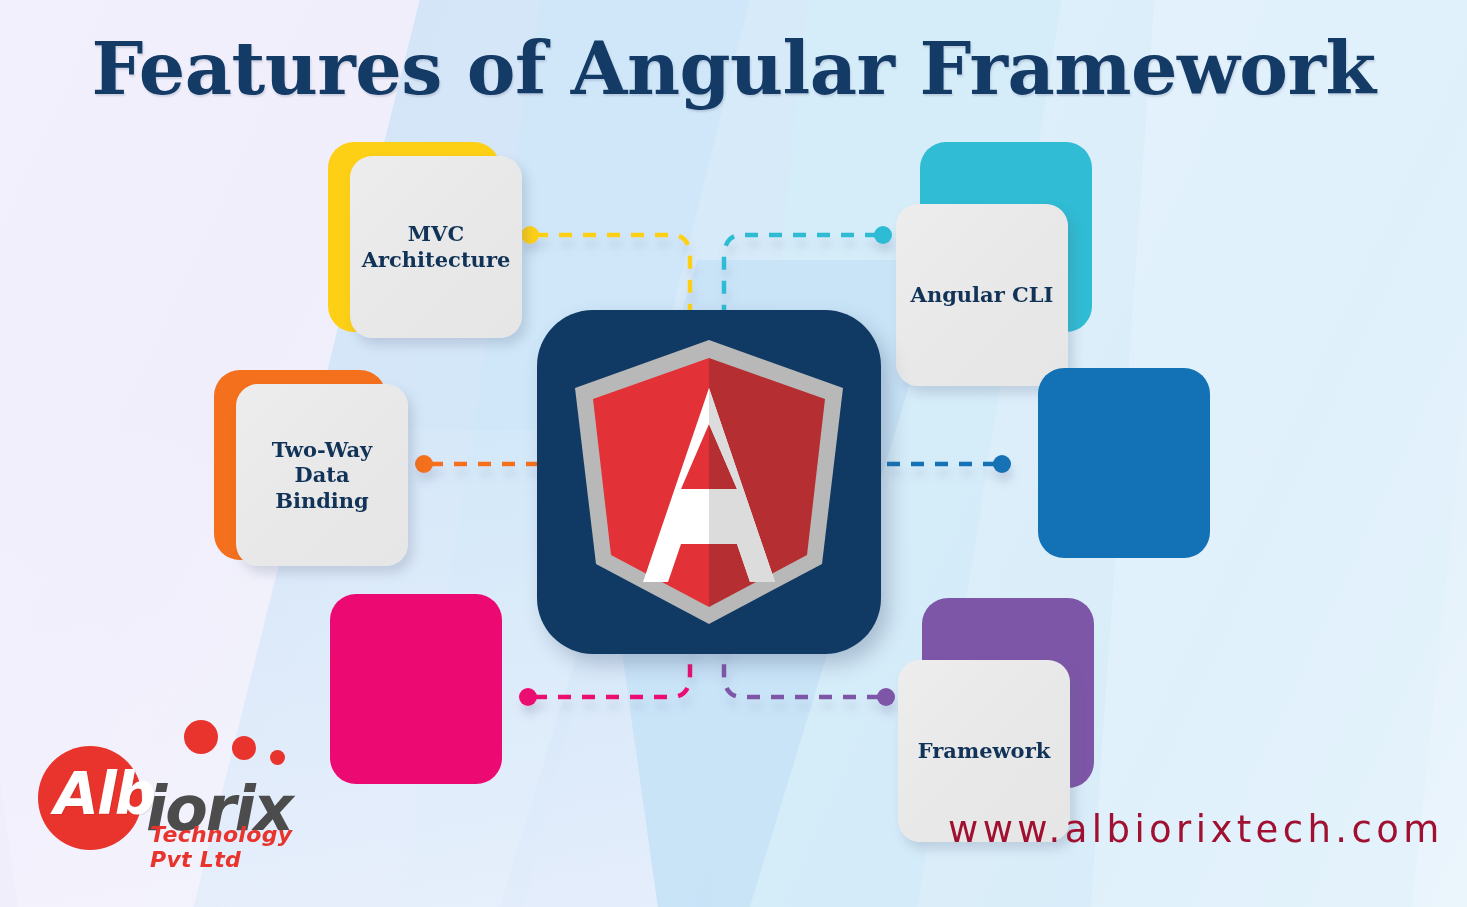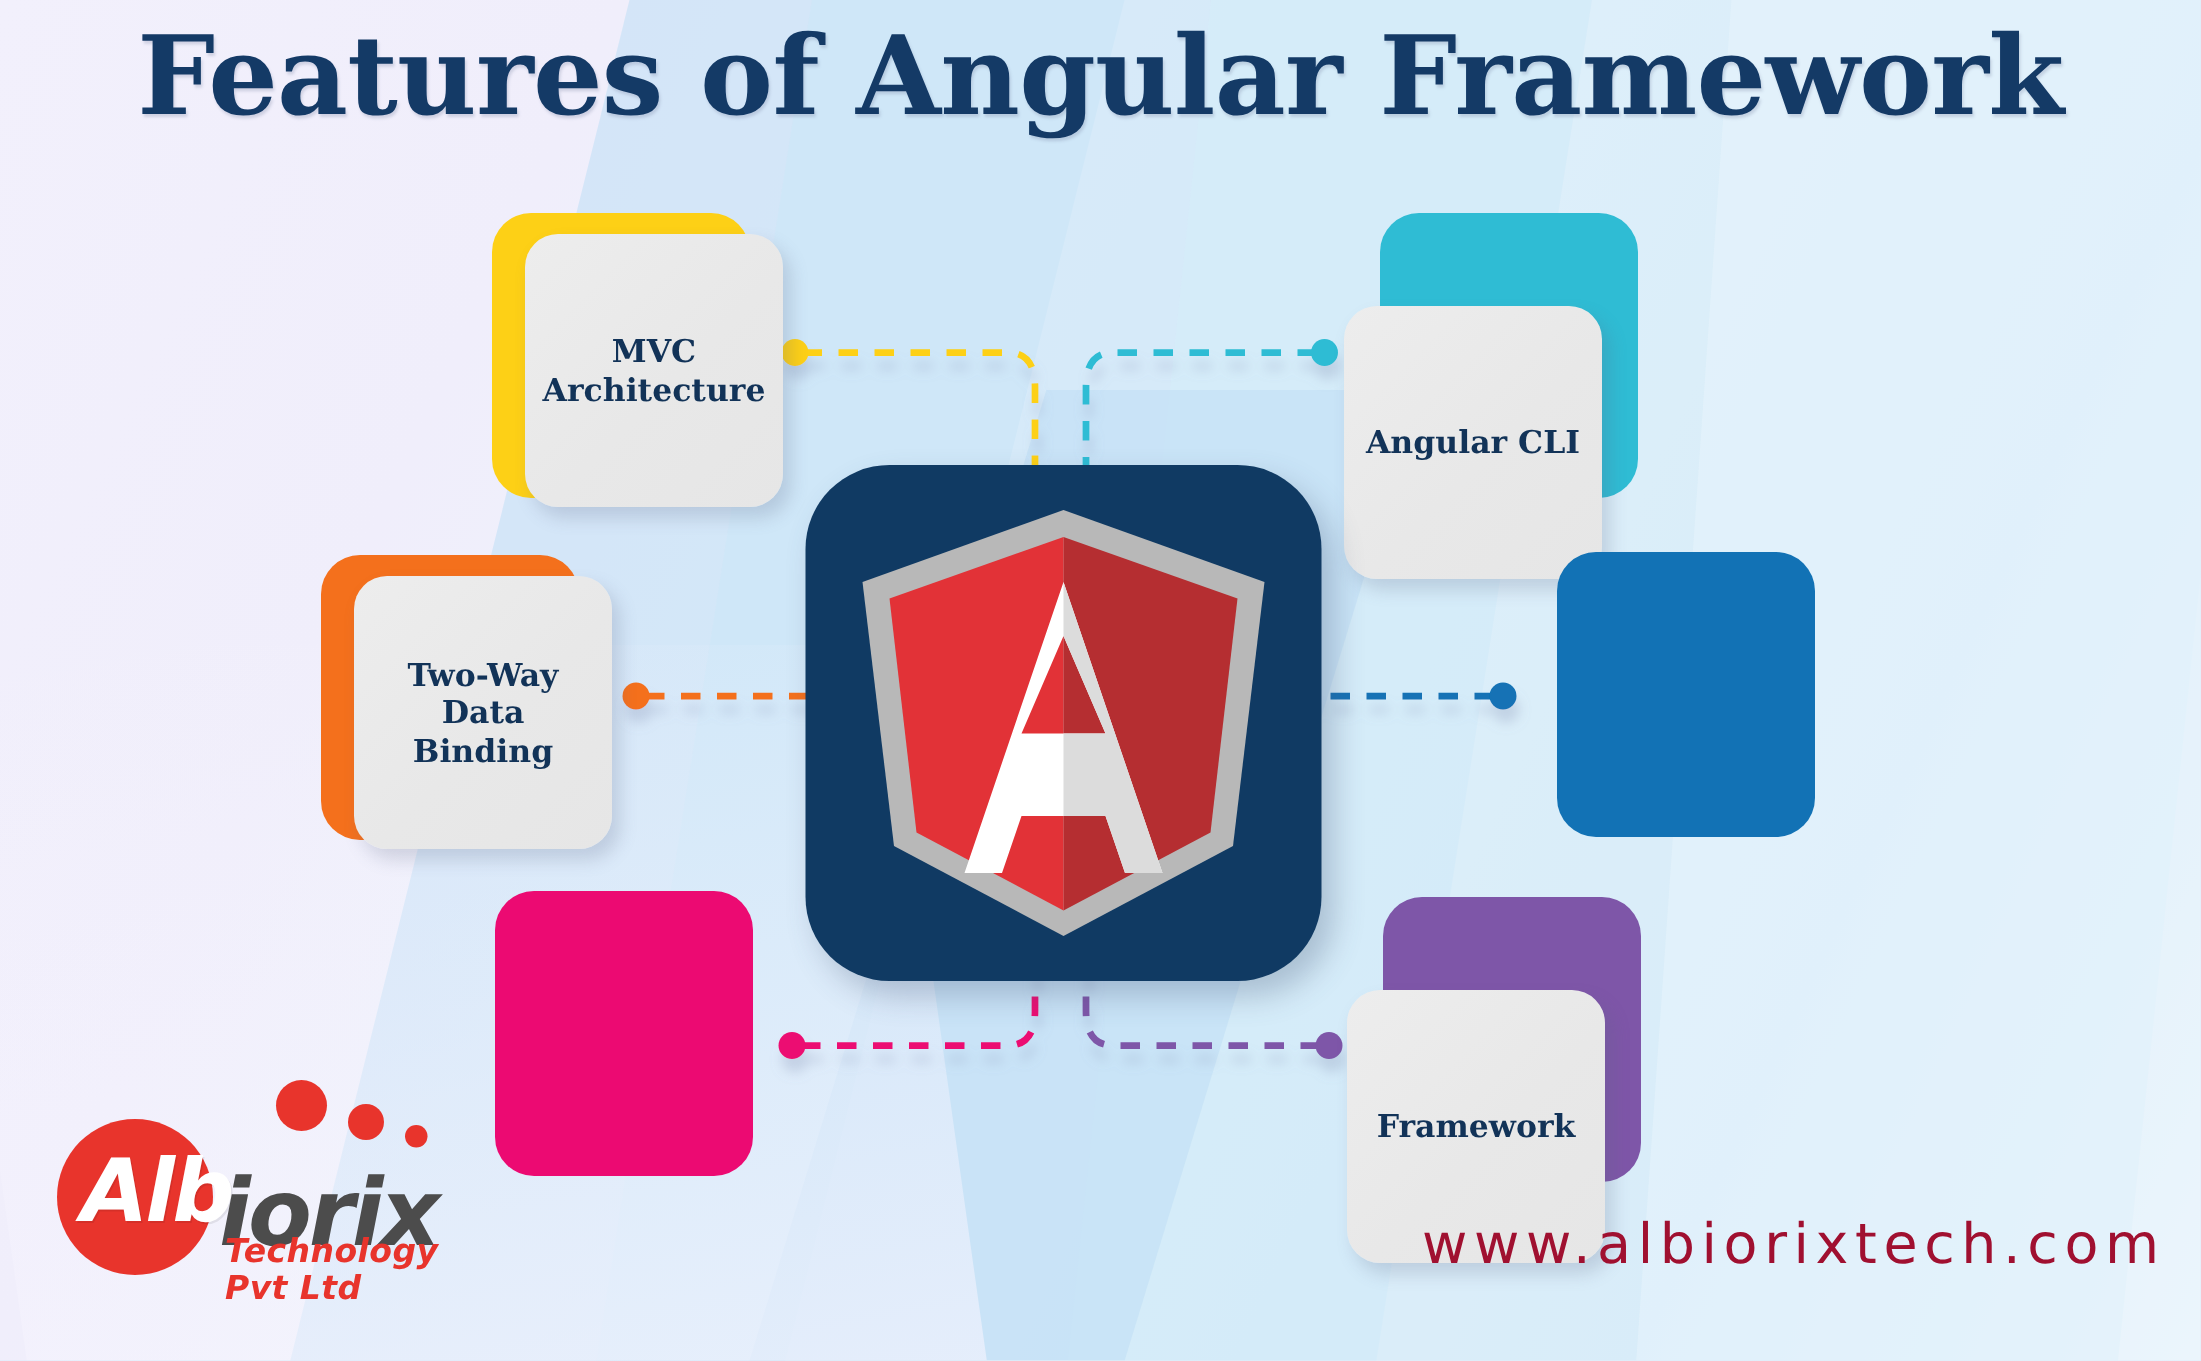--- a/index.html
+++ b/index.html
@@ -63,21 +63,21 @@
   #shardF {
     left:1120px; top:-60px;
     width:420px; height:1100px;
     background:rgba(230,243,252,.6);
     transform:skewX(-4deg);
   }
 
   
   #title {
     position:absolute;
-    left:0; top:8px; width:1467px;
+    left:0; top:25px; width:1467px;
     text-align:center;
     font-family:"DejaVu Serif","Liberation Serif",serif;
     font-weight:700;
     font-size:73px;
     letter-spacing:-0.5px;
     color:#143a66;
     text-shadow:1px 2px 2px rgba(120,130,160,.28);
     white-space:nowrap;
   }
 

